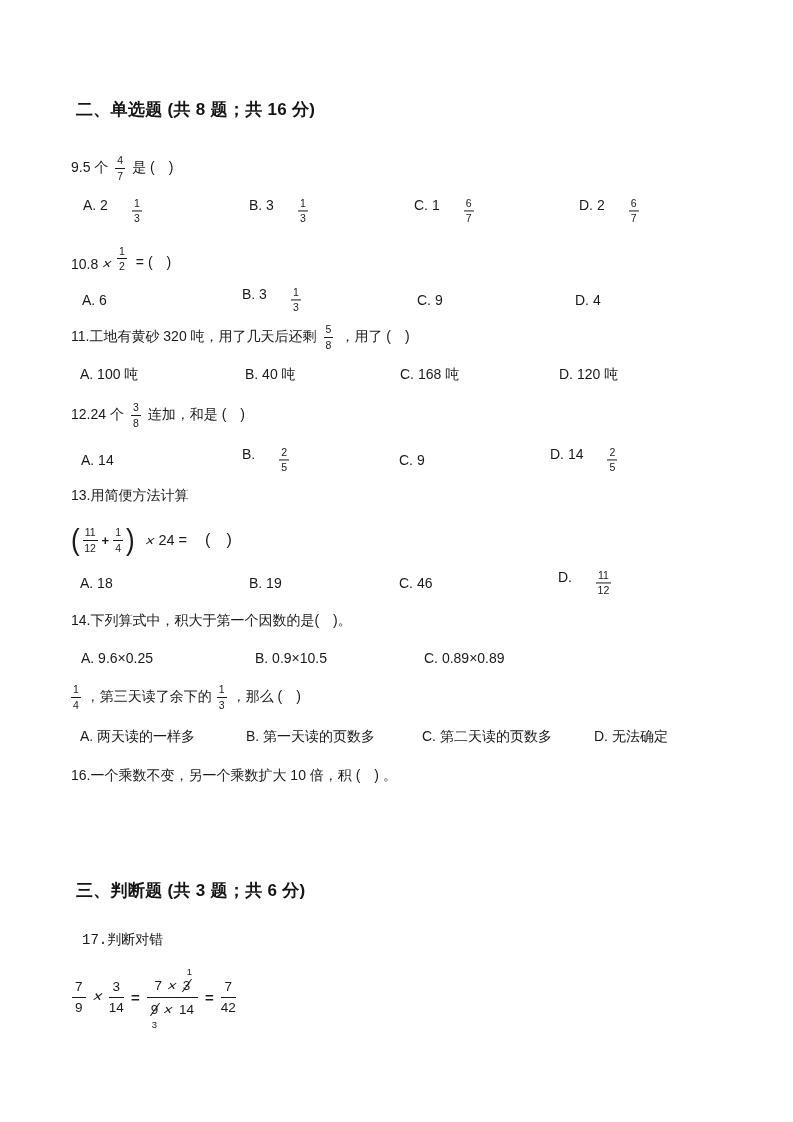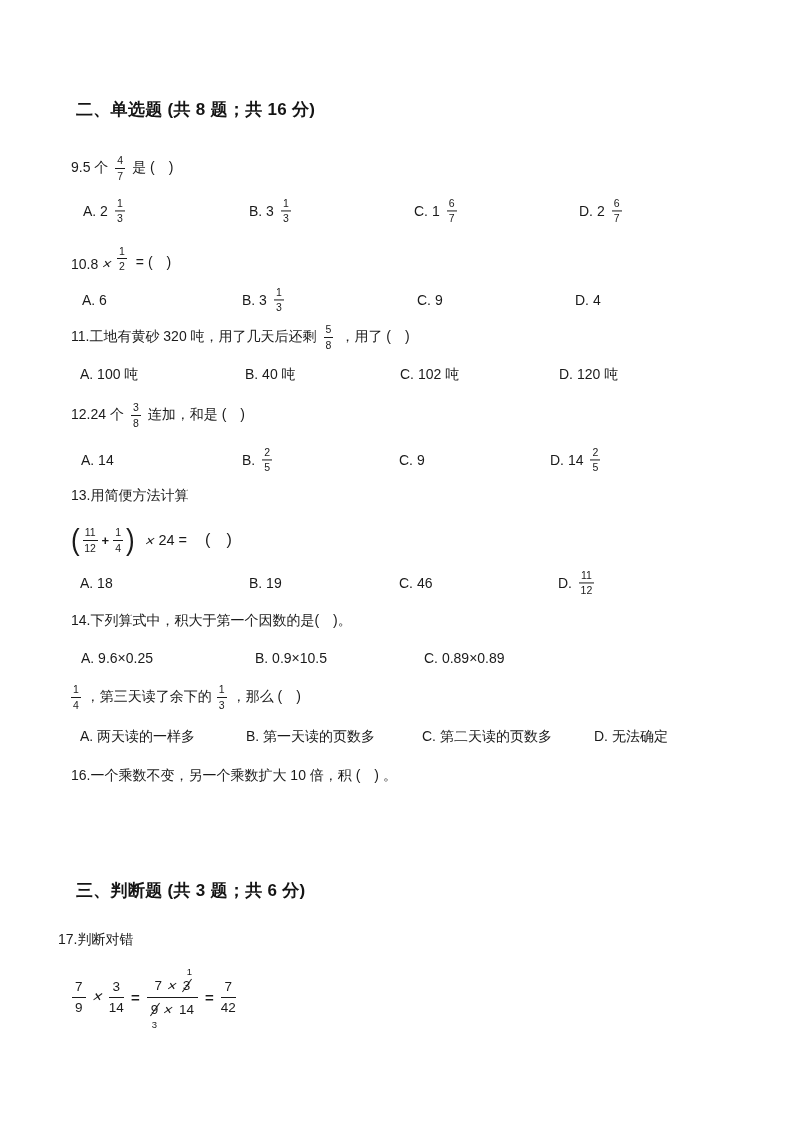--- a/index.html
+++ b/index.html
@@ -5,21 +5,21 @@
   html,body { margin:0; padding:0; background:#e8e8e8; }
   .page {
     position:relative; width:793px; height:1122px; margin:0 auto;
     background:#ffffff; color:#1a1a1a; overflow:hidden;
     font-family:"Liberation Sans","DejaVu Sans",sans-serif;
   }
   .abs { position:absolute; }
   .sec-title { font-size:17px; font-weight:bold; color:#141414; letter-spacing:0.3px; }
   .qrow { position:absolute; display:flex; align-items:center; gap:7px; font-size:14px; }
   .row { position:absolute; left:0; width:100%; }
-  .opt { position:absolute; top:50%; transform:translateY(-50%); display:flex; align-items:center; gap:7px; font-size:14px; white-space:nowrap; }
+  .opt { position:absolute; top:50%; transform:translateY(-50%); display:flex; gap:24px; font-size:14px; white-space:nowrap; }
   .olabel { white-space:pre; }
   .qtext { white-space:pre; }
   .vfrac { display:inline-flex; flex-direction:column; text-align:center; font-size:10.5px; line-height:1.15; font-weight:500; }
   .vfrac .fn { border-bottom:1px solid #1a1a1a; padding:0 2px 1px; }
   .vfrac .fd { padding-top:1px; }
   .vfrac.lg { font-size:13.5px; font-weight:500; }
   .vfrac.lg .fn { border-bottom:1.2px solid #1a1a1a; padding:0 3px 2px; }
   .vfrac.lg .fd { padding-top:2px; }
   .times { display:inline-block; font-size:15px; transform:skewX(-20deg); }
   .times.lg { font-size:16px; }
@@ -119,21 +119,21 @@
     <span class="qtext">，用了 (　)</span>
   </div>
   <div class="row" style="top:365px; height:20px;">
     <span class="opt" style="left:80px">
       <span class="olabel">A. 100 吨</span>
     </span>
     <span class="opt" style="left:245px">
       <span class="olabel">B. 40 吨</span>
     </span>
     <span class="opt" style="left:400px">
-      <span class="olabel">C. 102 吨</span>
+      <span class="olabel">C. 168 吨</span>
     </span>
     <span class="opt" style="left:559px">
       <span class="olabel">D. 120 吨</span>
     </span>
   </div>
 
   <div class="qrow" style="left:71px; top:397px; height:36px;">
     <span class="qtext">12.24 个</span>
     <span class="vfrac">
       <span class="fn">3</span>
@@ -243,21 +243,21 @@
       <span class="olabel">D. 无法确定</span>
     </span>
   </div>
 
   <div class="qrow" style="left:71px; top:766px; height:20px;">
     <span class="qtext">16.一个乘数不变，另一个乘数扩大 10 倍，积 (　) 。</span>
   </div>
 
   <div class="abs sec-title" style="left:76px; top:879px;">三、判断题 (共 3 题；共 6 分)</div>
 
-  <div class="qrow" style="left:58px; top:930px; height:20px;">
+  <div class="qrow" style="left:82px; top:930px; height:20px;font-family:Liberation Mono, monospace;">
     <span class="qtext">17.判断对错</span>
   </div>
 
   <div class="formula" style="left:72px; top:957px; height:80px;">
     <span class="vfrac lg">
       <span class="fn">7</span>
       <span class="fd">9</span>
     </span>
     <span class="times lg">×</span>
     <span class="vfrac lg">

